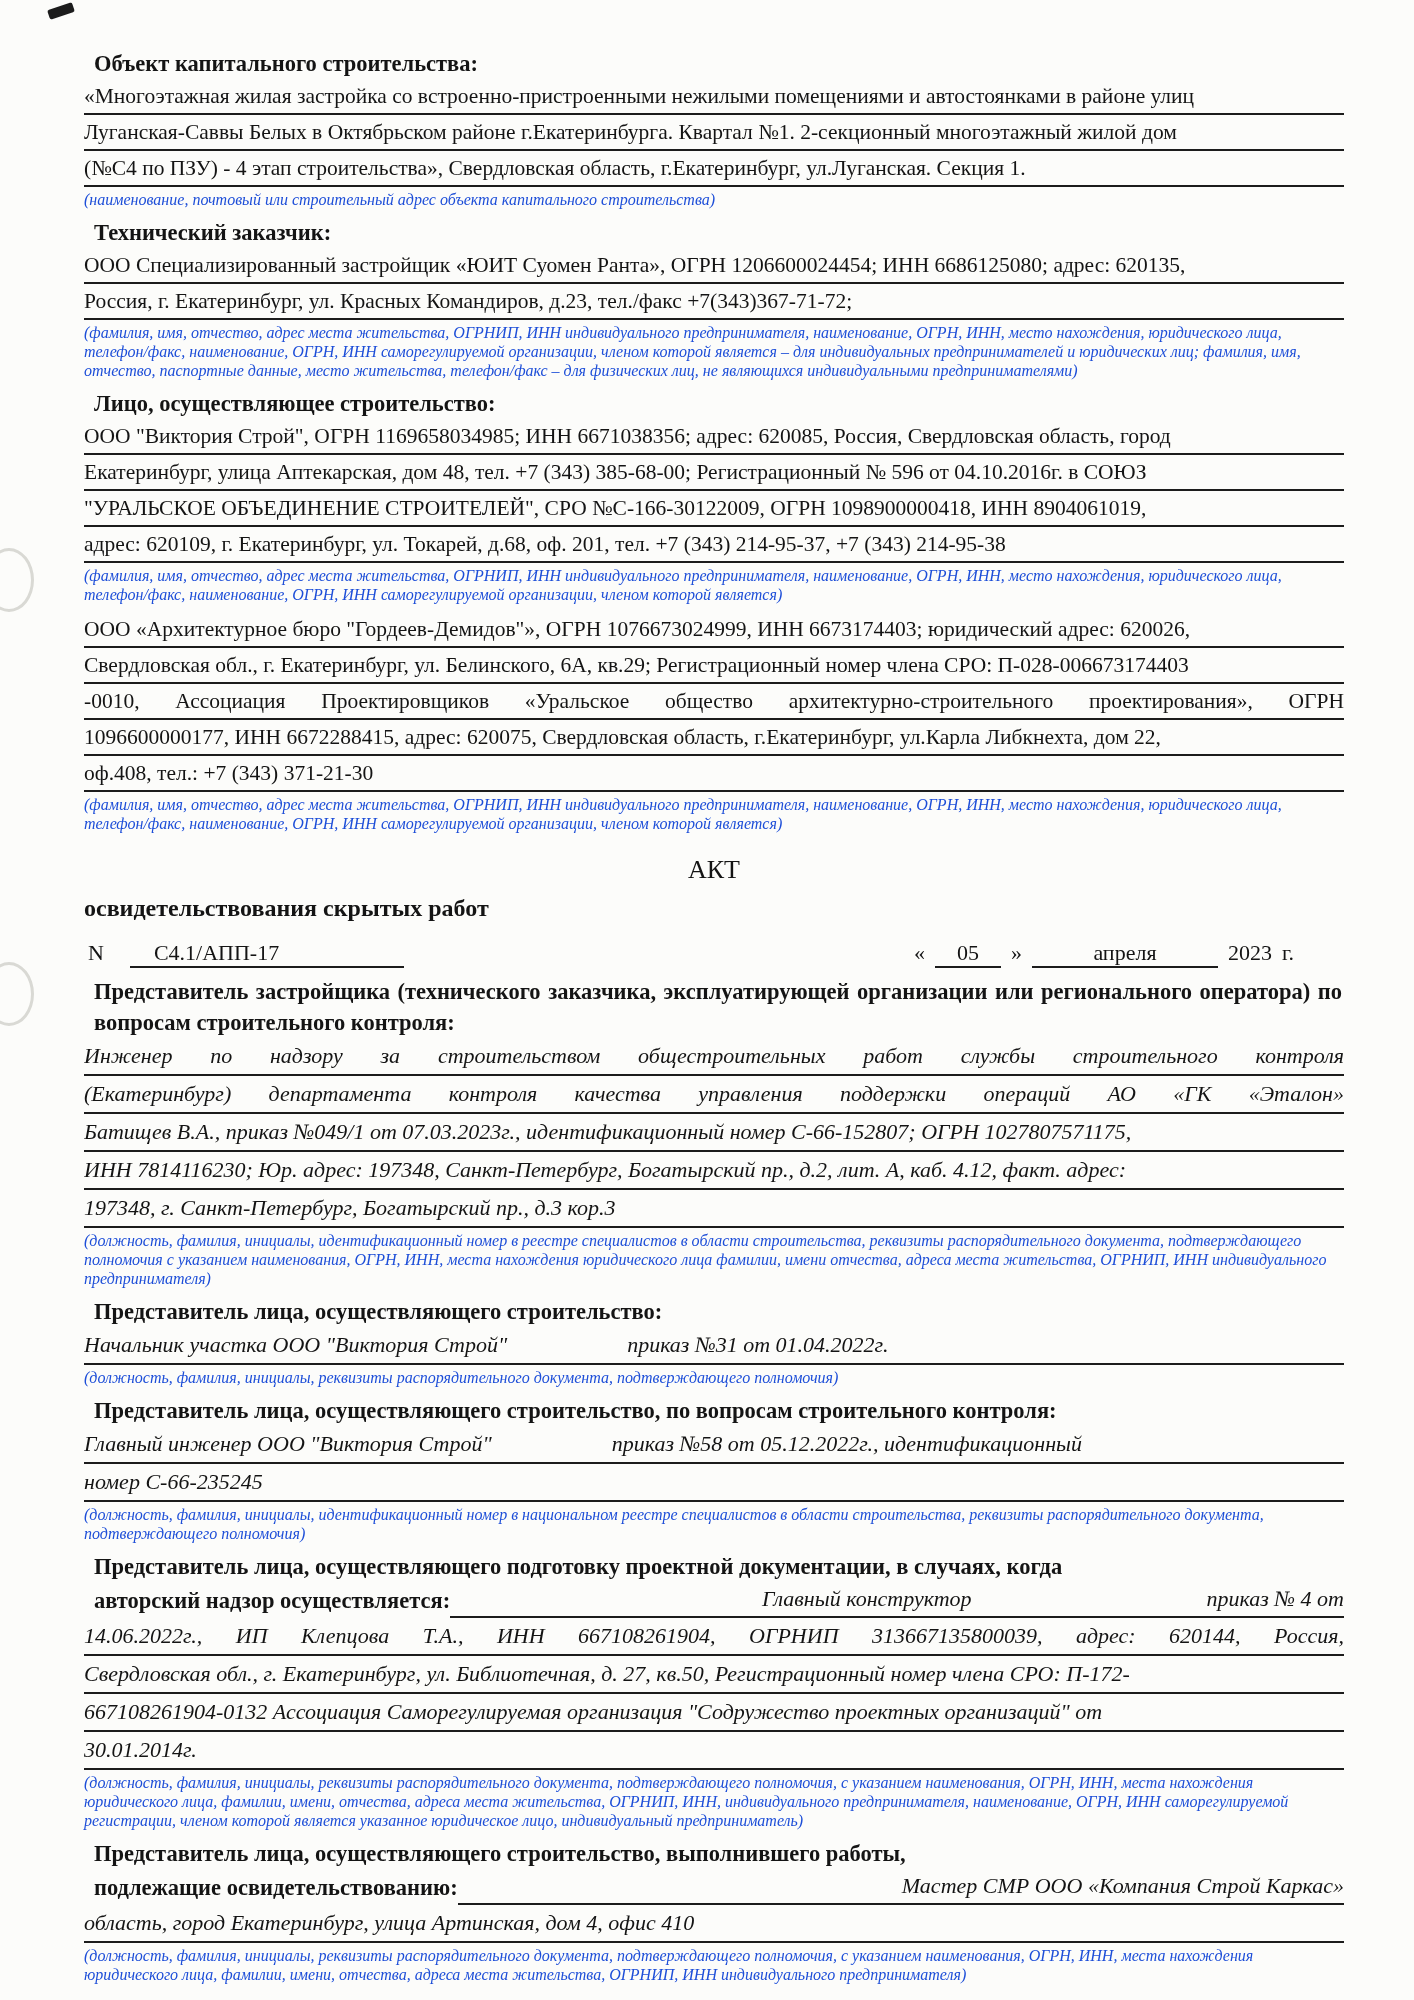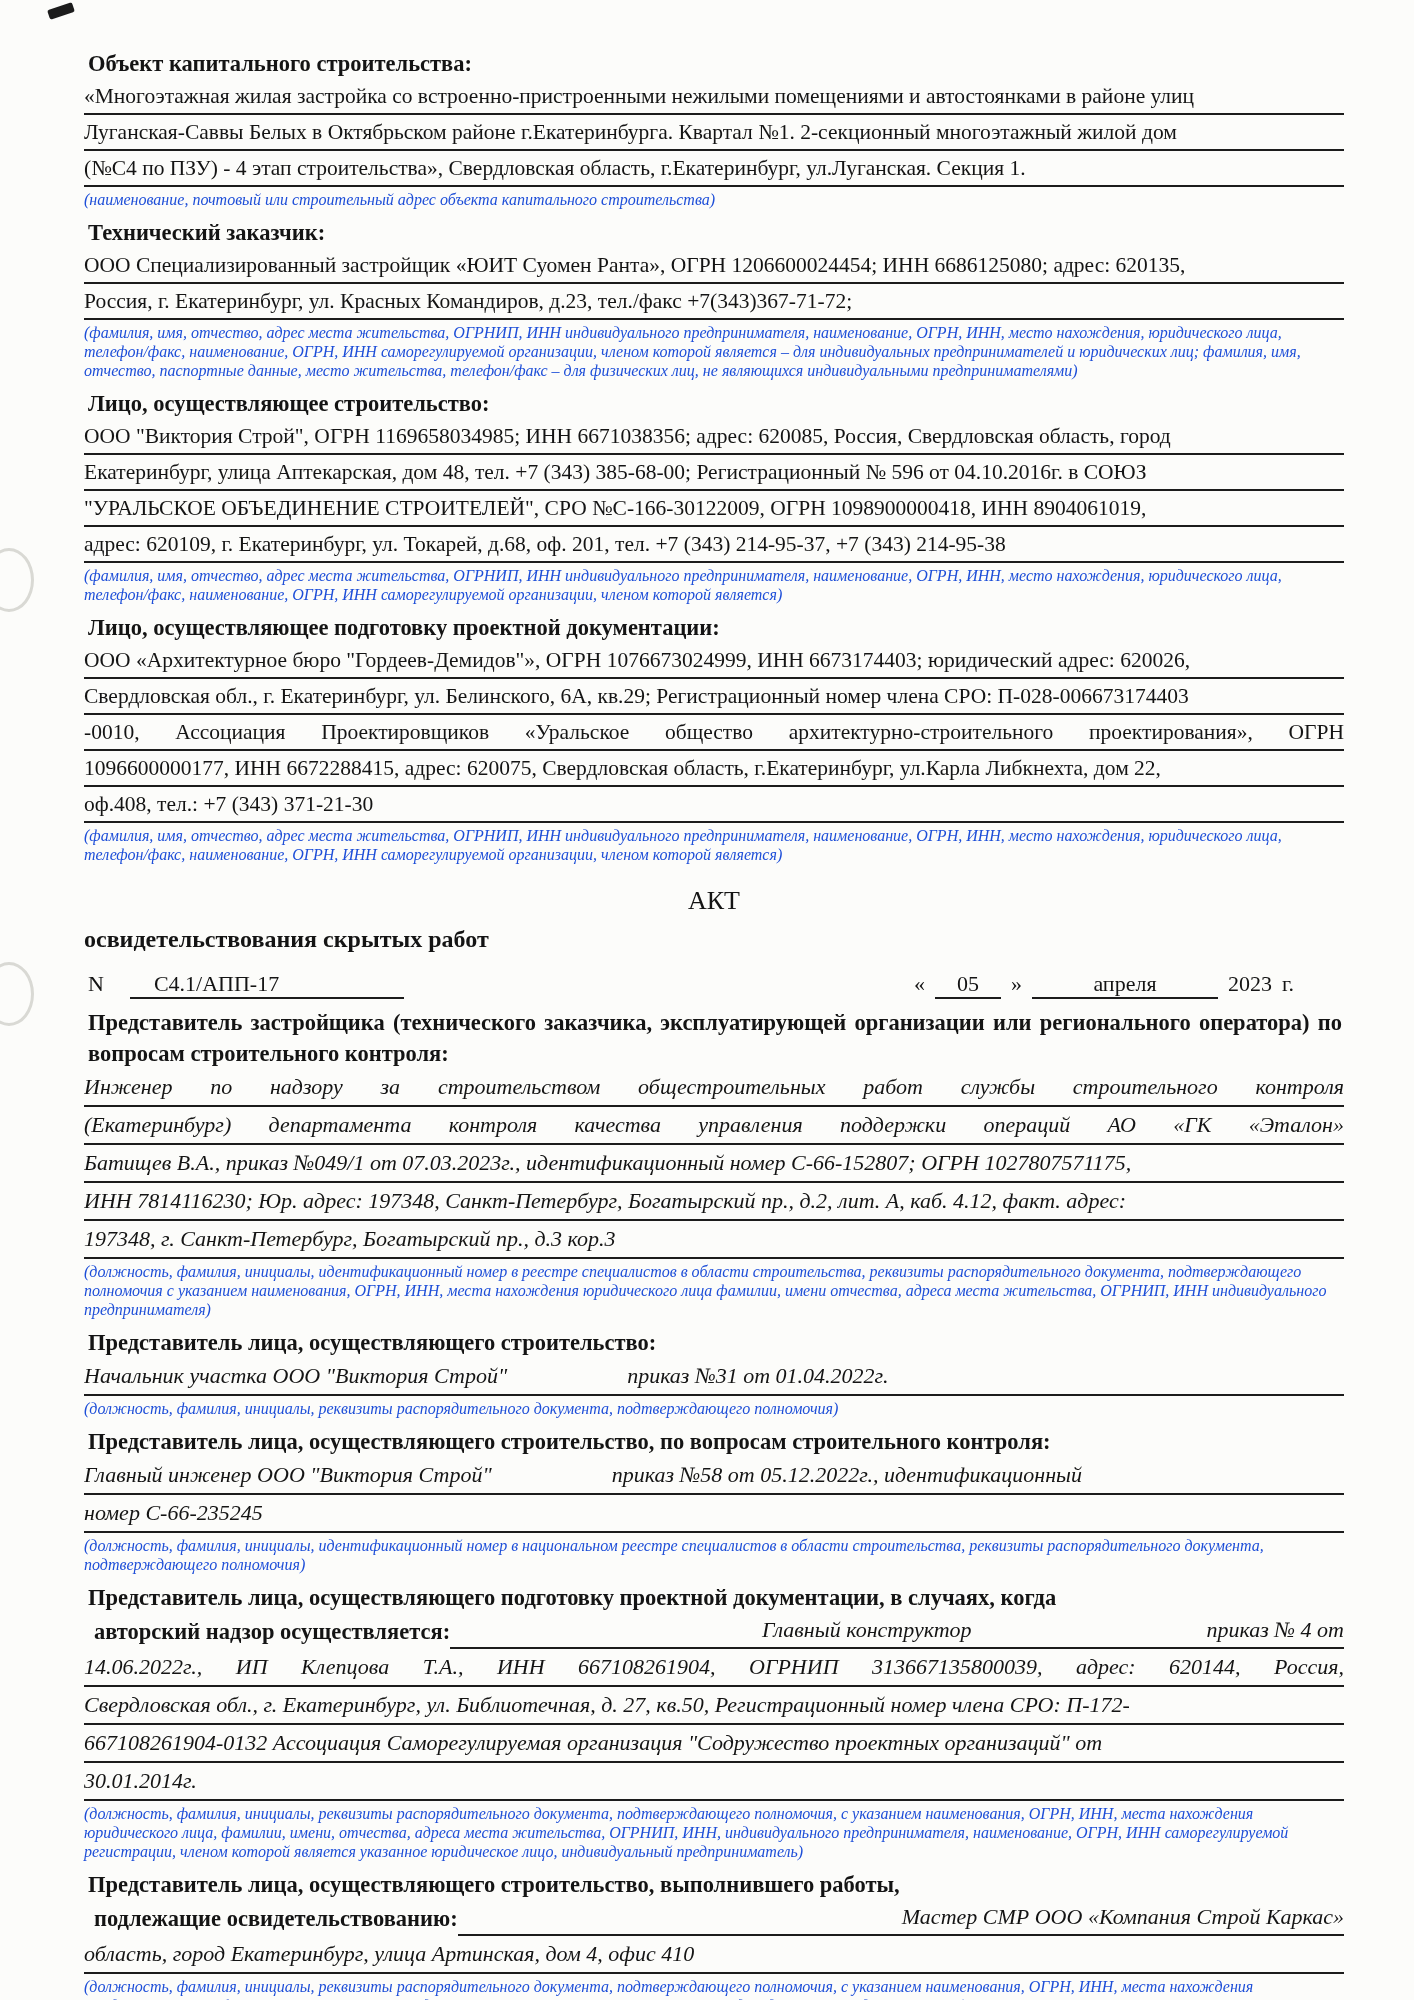--- a/index.html
+++ b/index.html
@@ -12,21 +12,21 @@
 
   
   .scan-mark { position:absolute; left:48px; top:6px; width:26px; height:10px;
     background:#1c1c1c; transform:rotate(-18deg); border-radius:2px; }
   .punch { position:absolute; left:-16px; width:44px; height:58px;
     border:3px solid #d9d9d4; border-radius:50%; background:transparent; }
   .punch-1 { top:548px; }
   .punch-2 { top:962px; }
 
   section { margin-top:8px; }
-  .h { font-weight:700; font-size:22.5px; line-height:31px; margin-left:4px; }
+  .h { font-weight:700; font-size:22.5px; line-height:31px; margin-left:10px; }
   .h.just { text-align:justify; margin-right:2px; }
 
   .fill-line {
     border-bottom:2px solid #1c1c1c;
     font-size:21.5px; line-height:34px; min-height:34px;
     white-space:nowrap; overflow:hidden;
   }
   .fill-line.it { font-style:italic; font-size:22px; line-height:36px; min-height:36px; }
   .jlast { text-align:justify; text-align-last:justify; }
 
@@ -83,21 +83,20 @@
     <section>
       <div class="h">Лицо, осуществляющее строительство:</div>
       <div class="fill-line">ООО "Виктория Строй", ОГРН 1169658034985; ИНН 6671038356; адрес: 620085, Россия, Свердловская область, город</div>
       <div class="fill-line">Екатеринбург, улица Аптекарская, дом 48, тел. +7 (343) 385-68-00; Регистрационный № 596 от 04.10.2016г. в СОЮЗ</div>
       <div class="fill-line">"УРАЛЬСКОЕ ОБЪЕДИНЕНИЕ СТРОИТЕЛЕЙ", СРО №С-166-30122009, ОГРН 1098900000418, ИНН 8904061019,</div>
       <div class="fill-line">адрес: 620109, г. Екатеринбург, ул. Токарей, д.68, оф. 201, тел. +7 (343) 214-95-37, +7 (343) 214-95-38</div>
       <div class="caption">(фамилия, имя, отчество, адрес места жительства, ОГРНИП, ИНН индивидуального предпринимателя, наименование, ОГРН, ИНН, место нахождения, юридического лица, телефон/факс, наименование, ОГРН, ИНН саморегулируемой организации, членом которой является)</div>
     </section>
 
     <section>
-      <div class="h">Лицо, осуществляющее подготовку проектной документации:</div>
       <div class="fill-line">ООО «Архитектурное бюро "Гордеев-Демидов"», ОГРН 1076673024999, ИНН 6673174403; юридический адрес: 620026,</div>
       <div class="fill-line">Свердловская обл., г. Екатеринбург, ул. Белинского, 6А, кв.29; Регистрационный номер члена СРО: П-028-006673174403</div>
       <div class="fill-line jlast">-0010, Ассоциация Проектировщиков «Уральское общество архитектурно-строительного проектирования», ОГРН</div>
       <div class="fill-line">1096600000177, ИНН 6672288415, адрес: 620075, Свердловская область, г.Екатеринбург, ул.Карла Либкнехта, дом 22,</div>
       <div class="fill-line">оф.408, тел.: +7 (343) 371-21-30</div>
       <div class="caption">(фамилия, имя, отчество, адрес места жительства, ОГРНИП, ИНН индивидуального предпринимателя, наименование, ОГРН, ИНН, место нахождения, юридического лица, телефон/факс, наименование, ОГРН, ИНН саморегулируемой организации, членом которой является)</div>
     </section>
 
     <section>
       <div class="act-title">АКТ</div>

